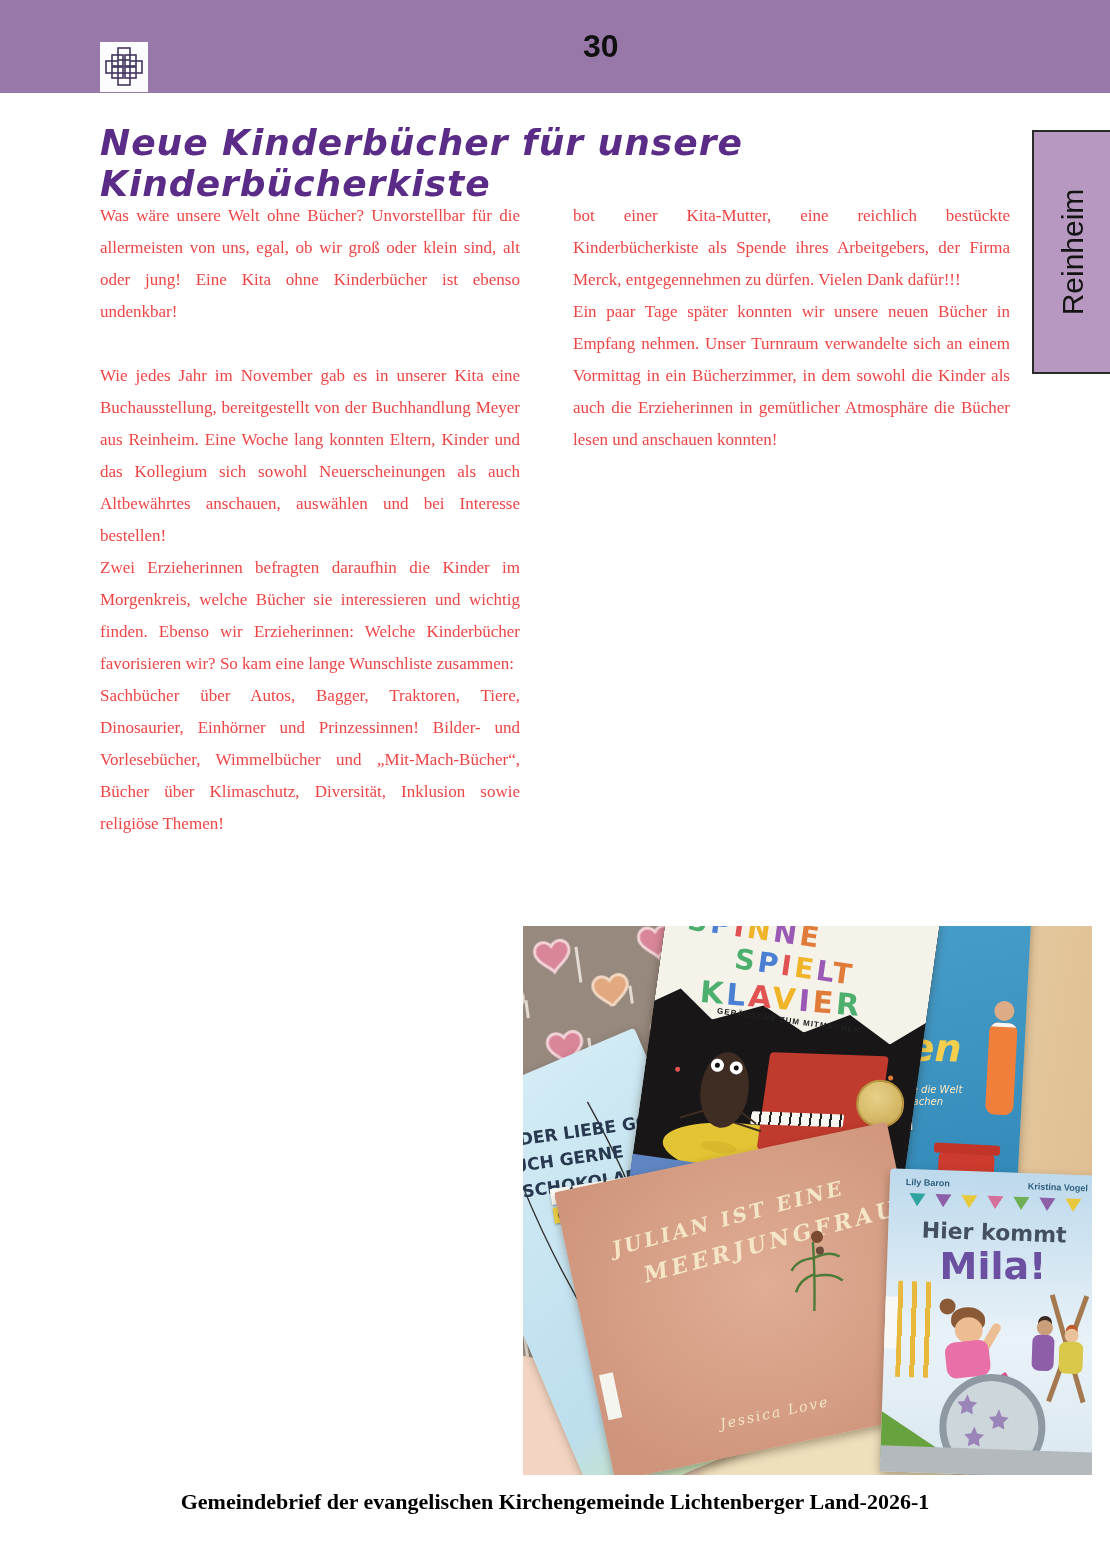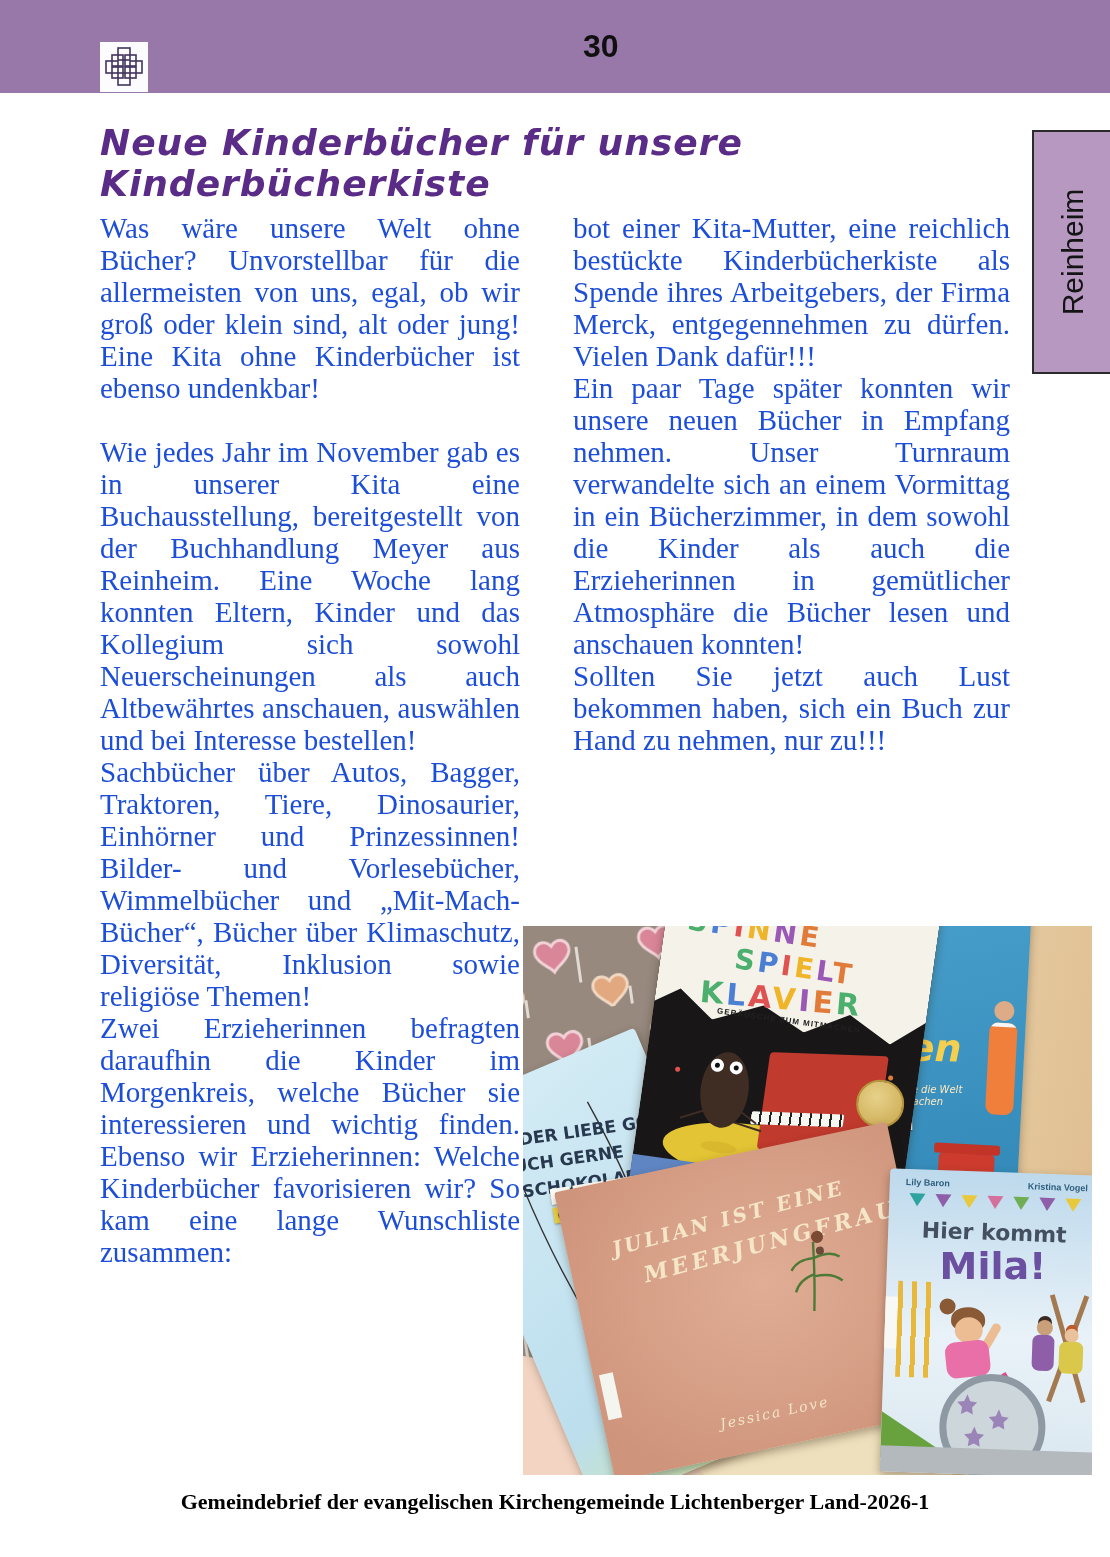--- a/index.html
+++ b/index.html
@@ -20,21 +20,21 @@
   
   .region-tab{position:absolute;left:1032px;top:130px;width:78px;height:240px;background:#b698c1;
     border:2px solid #2b2b2b;border-right:none;}
   .region-tab span{position:absolute;left:50%;top:50%;transform:translate(-50%,-50%) rotate(-90deg);
     white-space:nowrap;font-family:"Liberation Sans",sans-serif;font-size:30px;color:#141414;}
 
   
   .article-title{position:absolute;left:100px;top:122px;margin:0;width:900px;
     font-family:"DejaVu Sans",sans-serif;font-style:italic;font-weight:700;
     font-size:36px;color:#5a2b87;letter-spacing:1px;}
-  .col{position:absolute;top:212px;font-size:29px;line-height:32px;color:#1d4ed8;
+  .col{position:absolute;top:200px;font-size:17px;line-height:32px;color:#ef4444;
     text-align:justify;hyphens:auto;-webkit-hyphens:auto;}
   .col p{margin:0;}
   .col-left{left:100px;width:420px;}
   .col-right{left:573px;width:437px;}
   .gap-top{margin-top:32px !important;font-family:Liberation Serif, serif;}
   .signature{margin-top:62px !important;text-align:left;}
 
   
   .page-footer{position:absolute;left:0;top:1489px;width:1110px;text-align:center;
     font-family:"Liberation Serif",serif;font-weight:700;font-size:22px;color:#000;}
@@ -202,28 +202,27 @@
 
 <div class="region-tab">
   <span>Reinheim</span>
 </div>
 
 <h1 class="article-title">Neue Kinderbücher für unsere Kinderbücherkiste</h1>
 
 <div class="col col-left">
   <p>Was wäre unsere Welt ohne Bücher? Unvorstellbar für die allermeisten von uns, egal, ob wir groß oder klein sind, alt oder jung! Eine Kita ohne Kinderbücher ist ebenso undenkbar!</p>
   <p class="gap-top">Wie jedes Jahr im November gab es in unserer Kita eine Buchausstellung, bereitgestellt von der Buchhandlung Meyer aus Reinheim. Eine Woche lang konnten Eltern, Kinder und das Kollegium sich sowohl Neuerscheinungen als auch Altbewährtes anschauen, auswählen und bei Interesse bestellen!</p>
+  <p>Zwei Erzieherinnen befragten daraufhin die Kinder im Morgenkreis, welche Bücher sie interessieren und wichtig finden. Ebenso wir Erzieherinnen: Welche Kinderbücher favorisieren wir? So kam eine lange Wunschliste zusammen:</p>
   <p>Sachbücher über Autos, Bagger, Traktoren, Tiere, Dinosaurier, Einhörner und Prinzessinnen! Bilder- und Vorlesebücher, Wimmelbücher und „Mit-Mach-Bücher“, Bücher über Klimaschutz, Diversität, Inklusion sowie religiöse Themen!</p>
-  <p>Zwei Erzieherinnen befragten daraufhin die Kinder im Morgenkreis, welche Bücher sie interessieren und wichtig finden. Ebenso wir Erzieherinnen: Welche Kinderbücher favorisieren wir? So kam eine lange Wunschliste zusammen:</p>
 </div>
 
 <div class="col col-right">
   <p>bot einer Kita-Mutter, eine reichlich bestückte Kinderbücherkiste als Spende ihres Arbeitgebers, der Firma Merck, entgegennehmen zu dürfen. Vielen Dank dafür!!!</p>
   <p>Ein paar Tage später konnten wir unsere neuen Bücher in Empfang nehmen. Unser Turnraum verwandelte sich an einem Vormittag in ein Bücherzimmer, in dem sowohl die Kinder als auch die Erzieherinnen in gemütlicher Atmosphäre die Bücher lesen und anschauen konnten!</p>
-  <p>Sollten Sie jetzt auch Lust bekommen haben, sich ein Buch zur Hand zu nehmen, nur zu!!!</p>
 </div>
 
 <div class="photo">
 
   <svg class="photo-bg" width="569" height="549" viewBox="0 0 569 549">
     <defs>
       <pattern id="hearts" width="105" height="92" patternUnits="userSpaceOnUse" patternTransform="rotate(-8)">
         <rect x="48" y="28" width="3" height="36" fill="#efe9e2" opacity="0.85"></rect>
         <path d="M25 24 c-7 -9 -19 -4 -17 7 c2 9 13 13 17 19 c4 -6 15 -10 17 -19 c2 -11 -10 -16 -17 -7 z" fill="#d98798" stroke="#f2d3d8" stroke-width="3"></path>
         <rect x="96" y="74" width="3" height="30" fill="#efe9e2" opacity="0.85"></rect>

